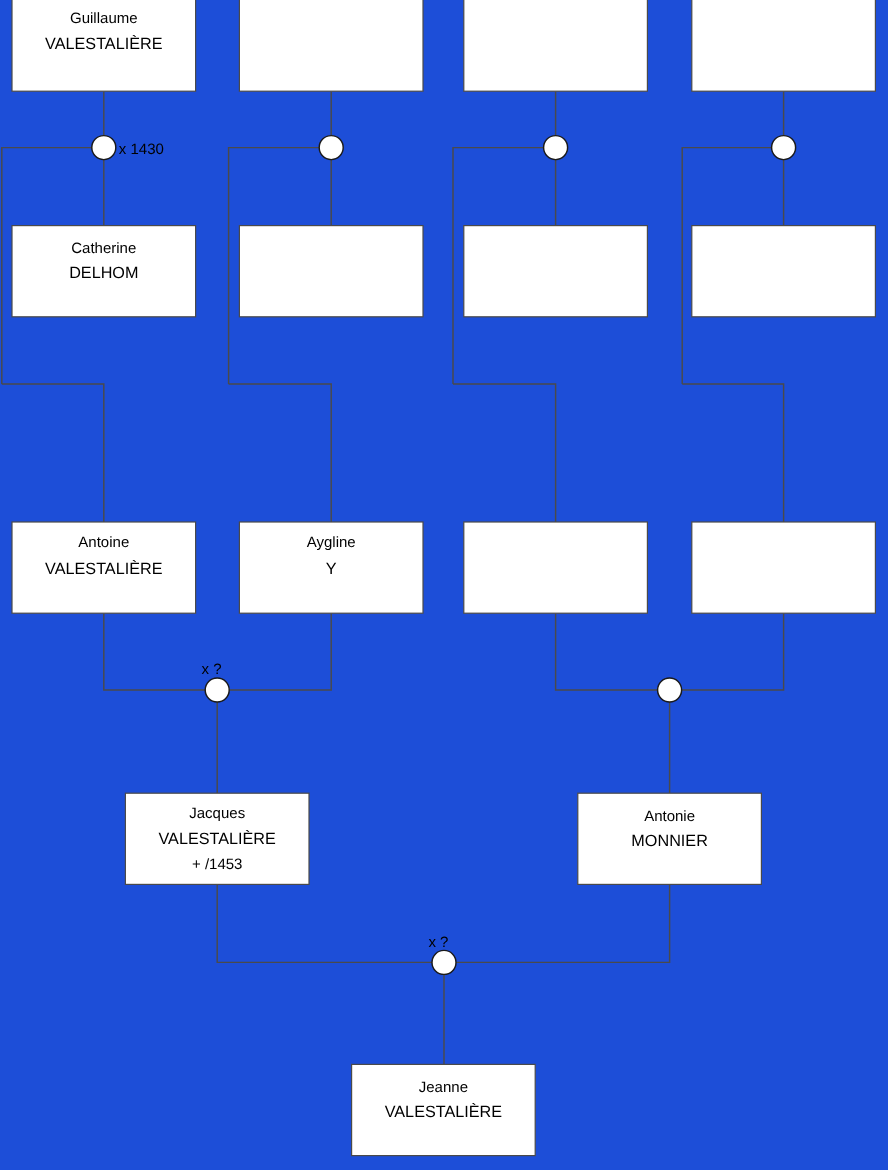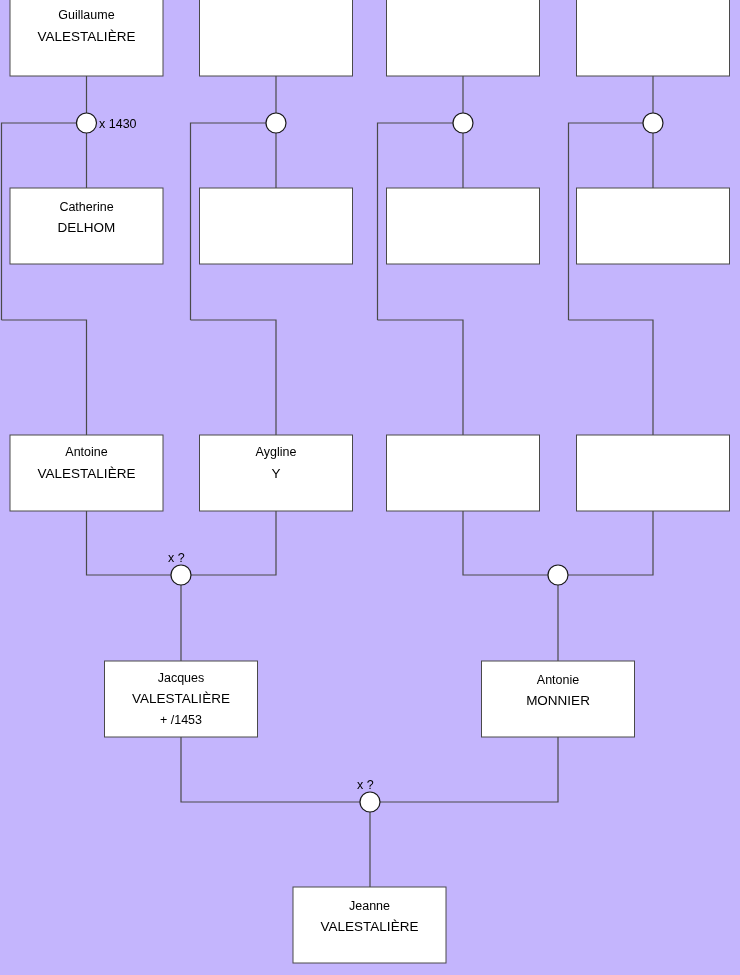--- a/index.html
+++ b/index.html
@@ -7,21 +7,21 @@
     padding: 0;
     background: #ffffff;
   }
   body {
     font-family: "Liberation Sans", sans-serif;
   }
   #chart-root {
     position: relative;
     width: 740px;
     height: 975px;
-    background: #c4b5fd;
+    background: #1d4ed8;
     overflow: hidden;
   }
   svg.tree-canvas {
     position: absolute;
     top: 0;
     left: 0;
     width: 740px;
     height: 975px;
     display: block;
   }

